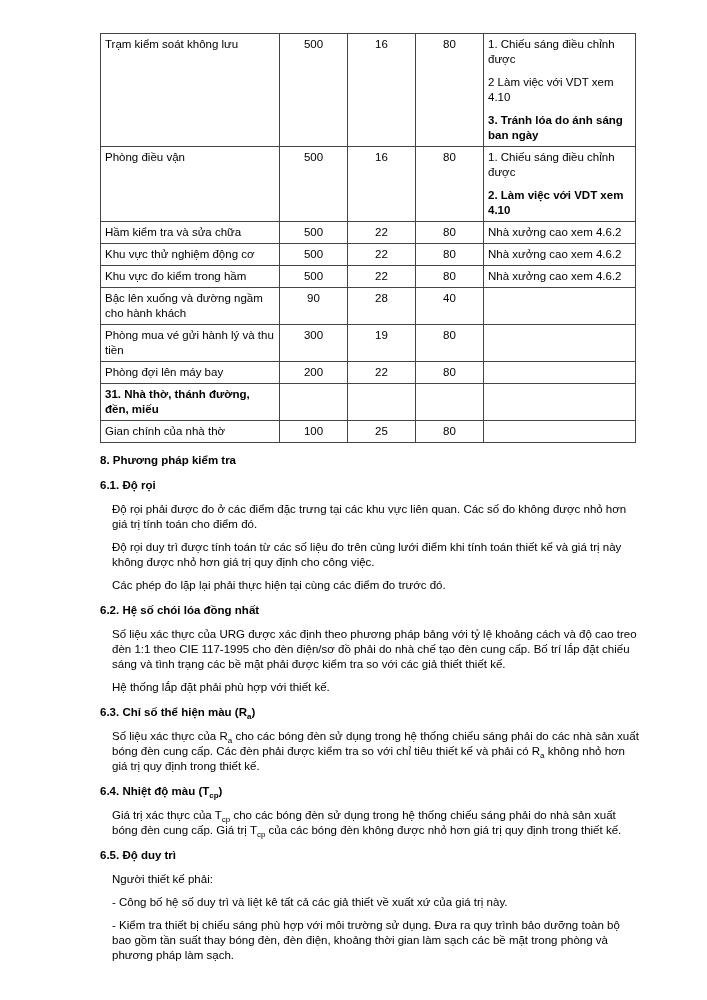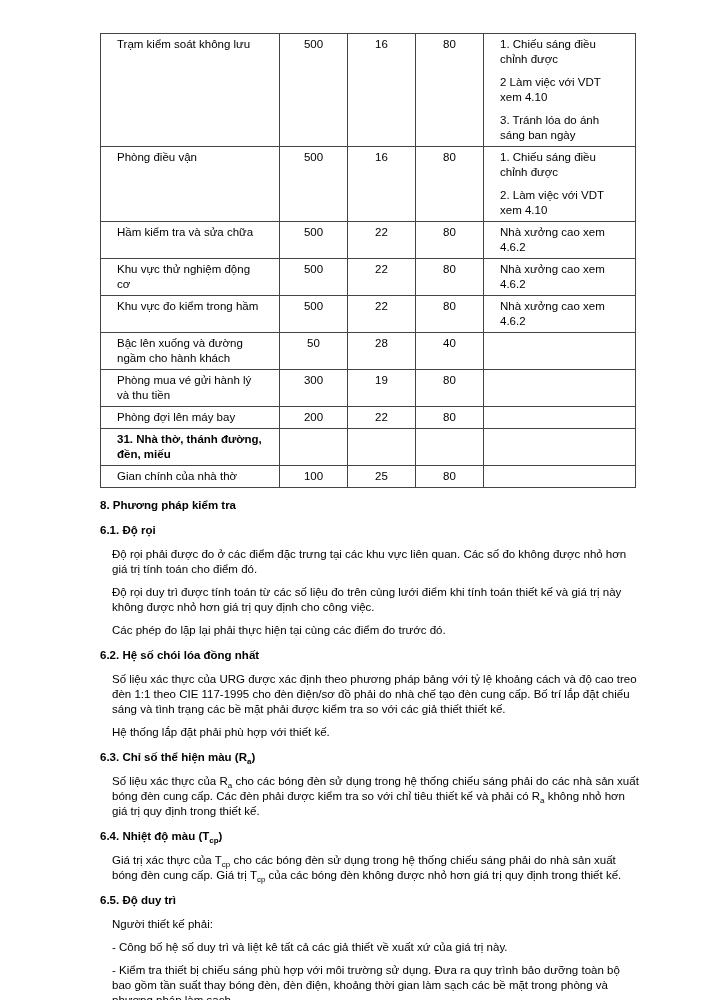--- a/index.html
+++ b/index.html
@@ -18,32 +18,32 @@
     font-size: 11.5px;
     line-height: 15px;
   }
   table.spec-table {
     border-collapse: collapse;
     width: 536px;
     table-layout: fixed;
   }
   table.spec-table td {
     border: 1px solid #444;
-    padding: 3px 16px;
+    padding: 3px 4px;
     vertical-align: top;
     font-size: 11.5px;
     line-height: 15px;
     word-wrap: break-word;
   }
   td.c-name  { width: 179px; text-align: left; }
   td.c-num   { width: 68px;  text-align: center; vertical-align: middle; }
   td.c-notes { width: 152px; text-align: left; }
   tr.bold-row td { font-weight: bold; }
   .note { margin-bottom: 8px; }
-  .note:last-child { margin-bottom: 0; }
+  .note:last-child { margin-bottom: 0; font-weight: bold; }
   .sections { margin-top: 1px; }
   .sec-h {
     font-weight: bold;
     font-size: 11.5px;
     line-height: 15px;
     margin: 10px 0 9px 0;
   }
   .sec-p { margin: 8px 12px; }
   sub { font-size: 8px; line-height: 0; vertical-align: sub; }
 </style>
@@ -91,21 +91,21 @@
       </tr>
       <tr>
         <td class="c-name">Khu vực đo kiểm trong hầm</td>
         <td class="c-num">500</td>
         <td class="c-num">22</td>
         <td class="c-num">80</td>
         <td class="c-notes">Nhà xưởng cao xem 4.6.2</td>
       </tr>
       <tr>
         <td class="c-name">Bậc lên xuống và đường ngầm cho hành khách</td>
-        <td class="c-num">50</td>
+        <td class="c-num">90</td>
         <td class="c-num">28</td>
         <td class="c-num">40</td>
         <td class="c-notes"></td>
       </tr>
       <tr>
         <td class="c-name">Phòng mua vé gửi hành lý và thu tiền</td>
         <td class="c-num">300</td>
         <td class="c-num">19</td>
         <td class="c-num">80</td>
         <td class="c-notes"></td>

